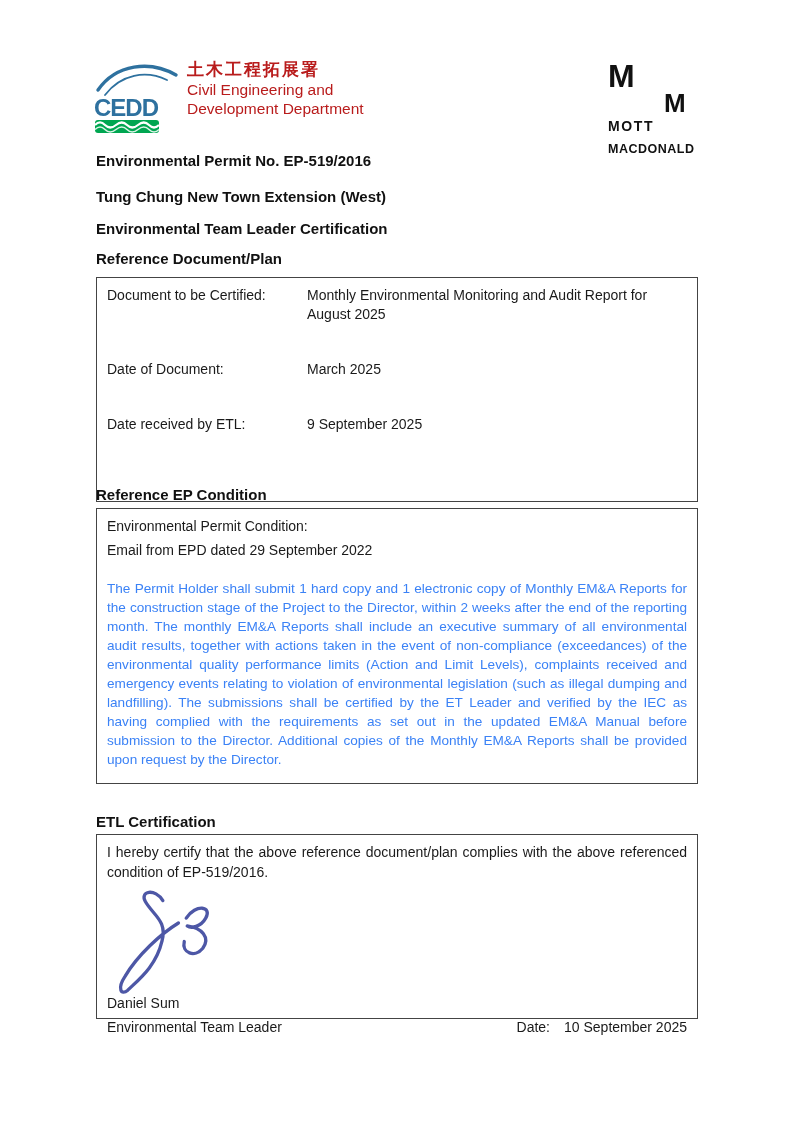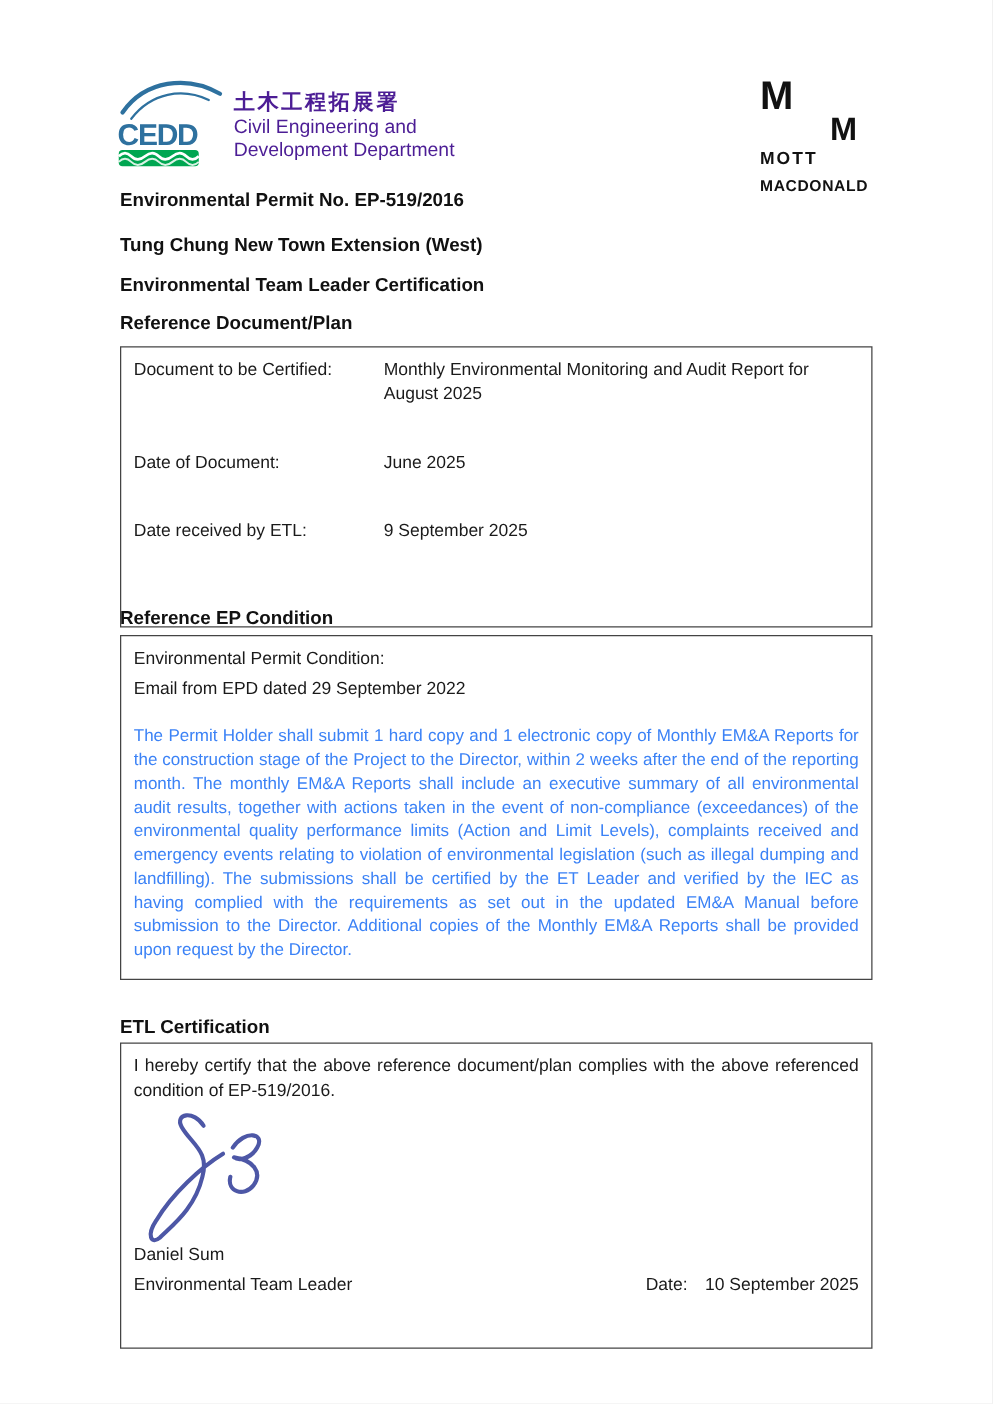--- a/index.html
+++ b/index.html
@@ -7,21 +7,21 @@
   .page {
     position:relative; width:794px; height:1123px; margin:0 auto;
     background:#ffffff; color:#1a1a1a; overflow:hidden;
     font-family:"Liberation Sans","DejaVu Sans",sans-serif; font-size:14px;
   }
 
   
   .hdr { position:absolute; top:60px; left:94px; right:94px; display:flex; justify-content:space-between; }
   .cedd { display:flex; align-items:flex-start; }
   .cedd-mark { width:86px; height:78px; flex:0 0 auto; }
-  .cedd-text { margin-left:7px; margin-top:12px; color:#4c1d95; }
+  .cedd-text { margin-left:7px; margin-top:0; color:#b91c1c; }
   .cedd-cn { font-size:17px; font-weight:bold; letter-spacing:2px; line-height:20px; }
   .cedd-en { font-size:15.5px; font-weight:normal; line-height:19px; }
   .mm { position:relative; width:94px; height:84px; color:#111; }
   .mm-m1 { position:absolute; left:2px; top:0; font-size:32px; font-weight:bold; line-height:1; }
   .mm-m2 { position:absolute; left:58px; top:30px; font-size:26px; font-weight:bold; line-height:1; }
   .mm-l1 { position:absolute; left:2px; top:58px; font-size:14px; font-weight:bold; letter-spacing:1.6px; }
   .mm-l2 { position:absolute; left:2px; top:82px; font-size:12.5px; font-weight:bold; letter-spacing:0.5px; }
 
   
   .t { position:absolute; left:96px; font-size:15px; font-weight:bold; color:#111; }
@@ -29,21 +29,21 @@
   .t-project { top:188px; }
   .t-cert { top:220px; }
   .h-refdoc { top:250px; }
   .h-epcond { top:486px; }
   .h-etl { top:813px; }
 
   
   .box { position:absolute; left:96px; width:602px; border:1px solid #444; background:#fff; }
   .box1 { top:277px; height:225px; padding:8px 10px; }
   .box2 { top:508px; min-height:276px; padding:8px 10px 10px; }
-  .box3 { top:834px; height:245px; }
+  .box3 { top:834px; height:185px; }
 
   .row { display:grid; grid-template-columns:200px 1fr; align-items:start; }
   .row1 { height:74px; } .row2 { height:55px; } .row3 { height:45px; }
   .lbl, .val { font-size:14px; line-height:19px; }
 
   .condrow { display:grid; grid-template-columns:236px 1fr;gap:30px; }
   .emailline { margin-top:5px; font-size:14px; line-height:19px; }
   .spacer { height:19px; }
   .body-par { font-size:13.6px; line-height:19px; text-align:justify; color:#3b82f6; }
 
@@ -87,21 +87,21 @@
   <div class="t t-cert">Environmental Team Leader Certification</div>
 
   <div class="t h-refdoc">Reference Document/Plan</div>
   <div class="box box1">
     <div class="row row1">
       <div class="lbl">Document to be Certified:</div>
       <div class="val">Monthly Environmental Monitoring and Audit Report for August 2025</div>
     </div>
     <div class="row row2">
       <div class="lbl">Date of Document:</div>
-      <div class="val">June 2025</div>
+      <div class="val">March 2025</div>
     </div>
     <div class="row row3">
       <div class="lbl">Date received by ETL:</div>
       <div class="val">9 September 2025</div>
     </div>
   </div>
 
   <div class="t h-epcond">Reference EP Condition</div>
   <div class="box box2">
     <div class="condrow">

